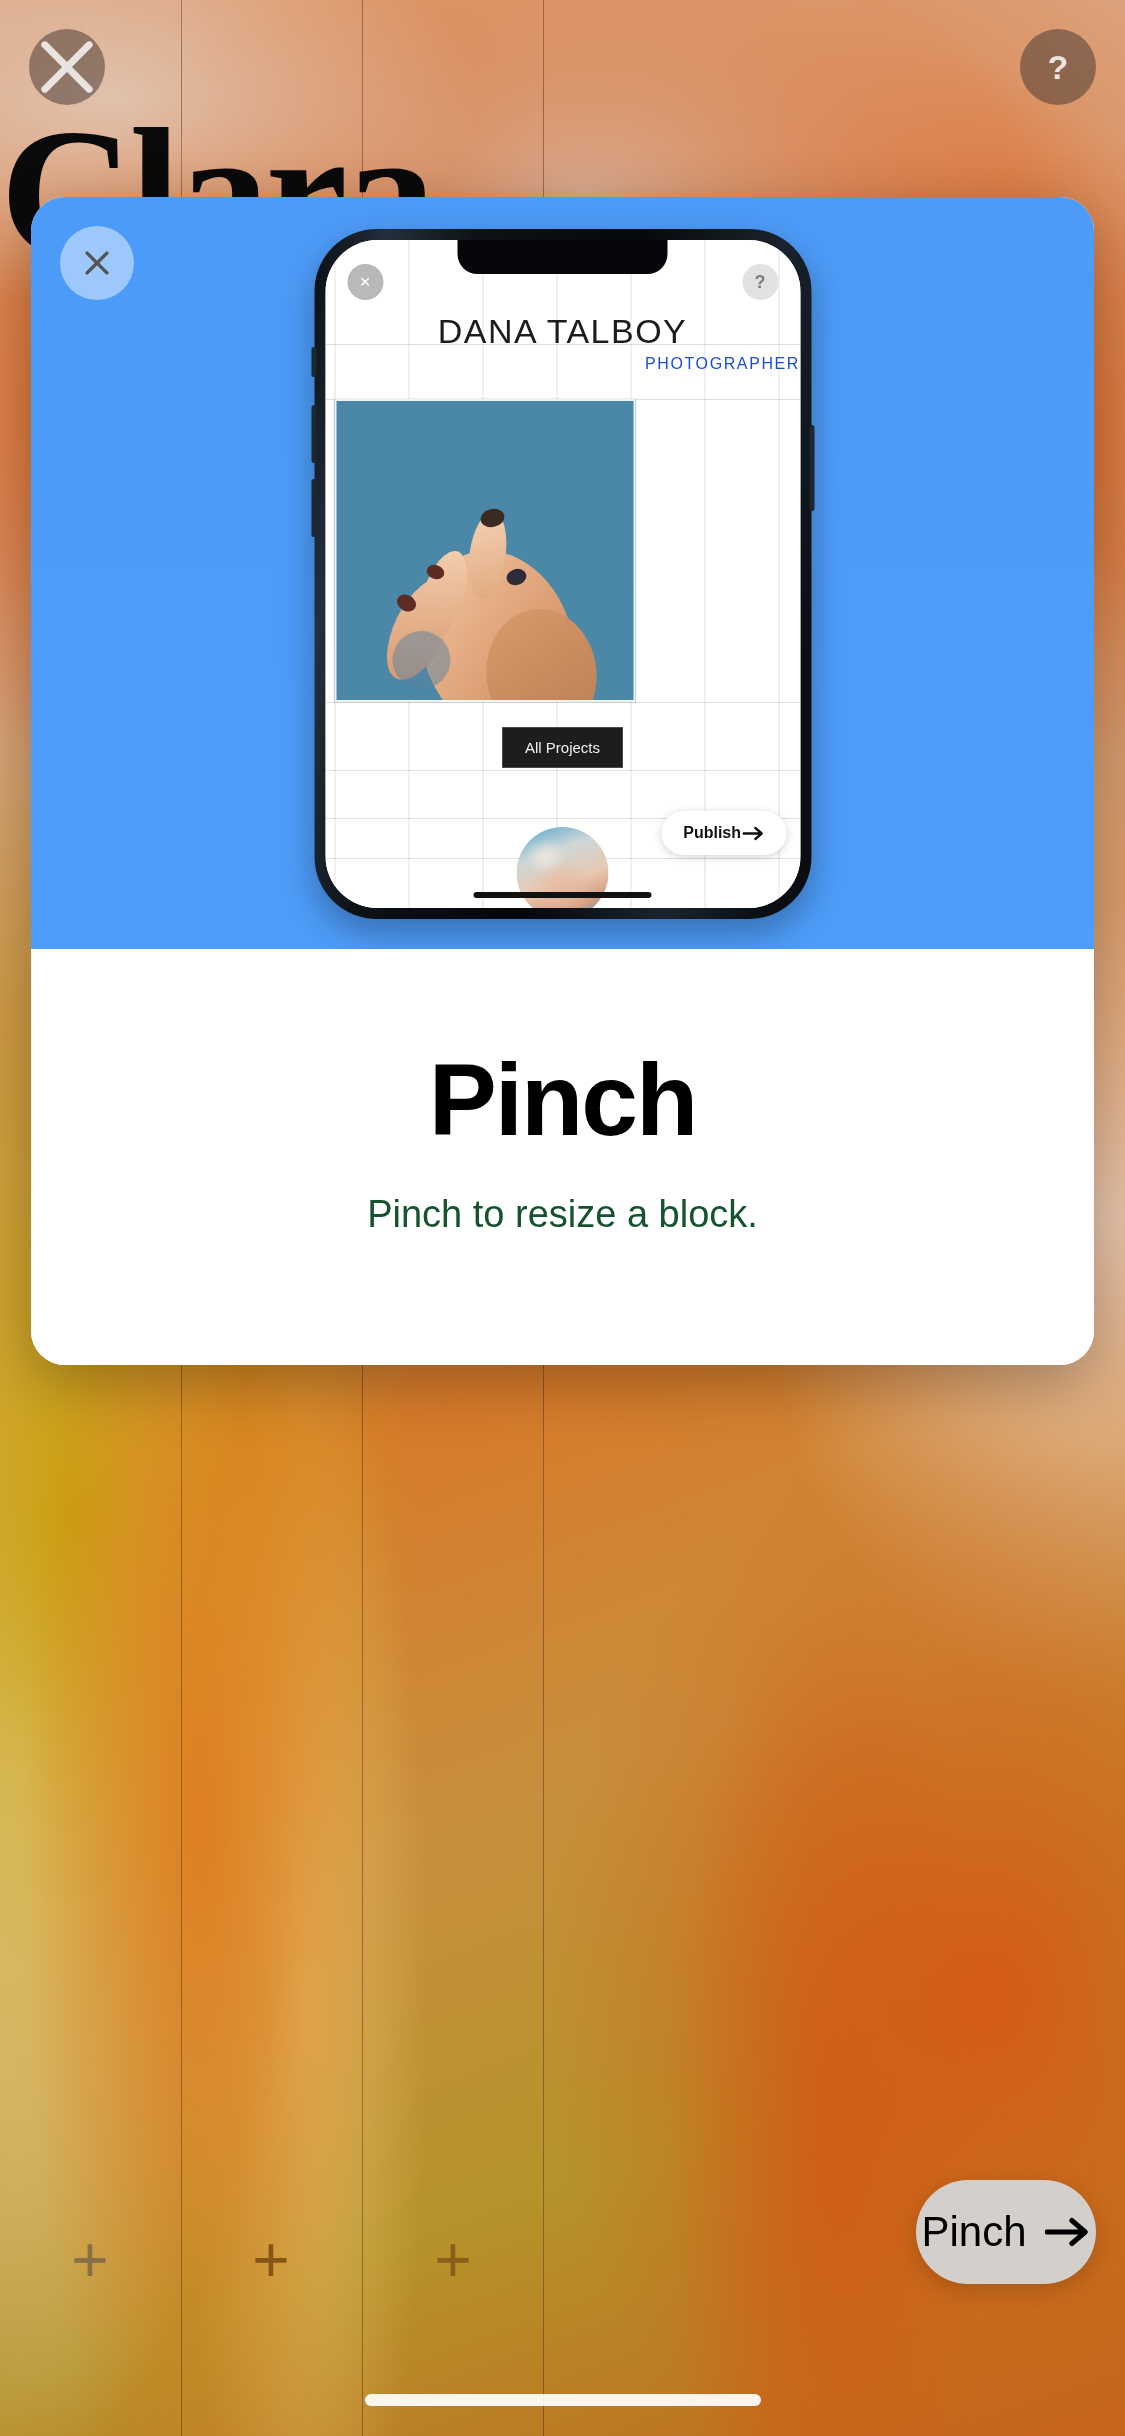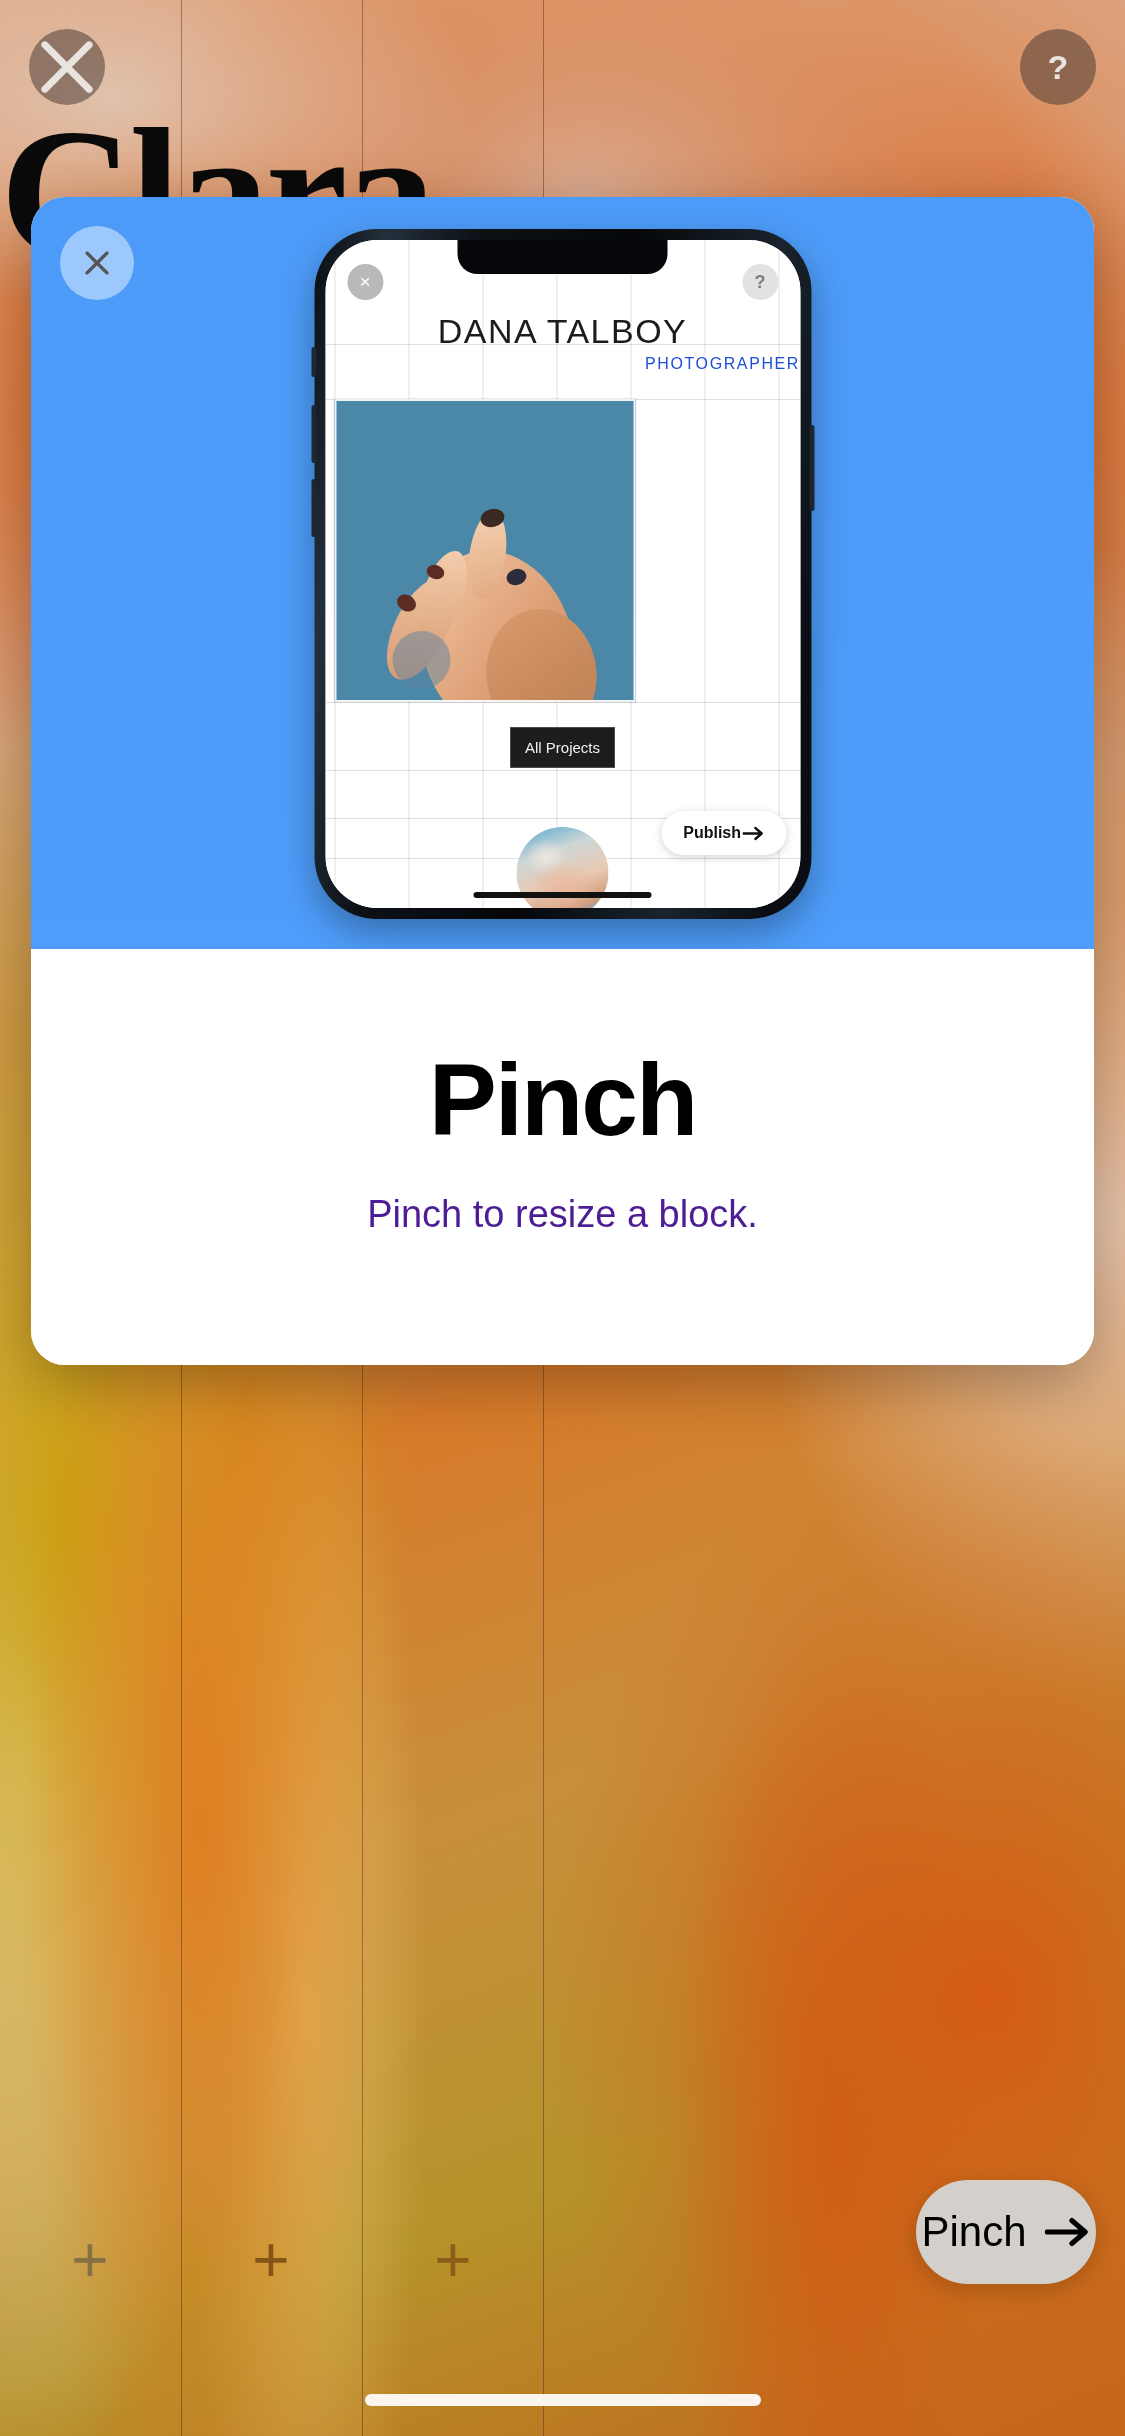--- a/index.html
+++ b/index.html
@@ -170,21 +170,21 @@
     background:linear-gradient(145deg,#f3c9a9 0%,#e2a87f 45%,#c98155 100%);
     border-radius:50%;
   }
   #ph-photo-border{
     position:absolute; left:9px; top:159px; width:301px;height:303px;
     border:2px solid rgba(255,255,255,0.9);
     box-shadow:0 0 0 1px rgba(0,0,0,0.08);
   }
   #ph-allproj{
     position:absolute; left:50%; transform:translateX(-50%);
-    top:487px; width:105px;height:41px;
+    top:487px; width:121px;height:41px;
     background:#1d1d1d; color:#f0f0f0;
     display:flex;align-items:center;justify-content:center;
     font-size:15px;
     border:1px solid rgba(120,120,120,0.5);
   }
   #ph-avatar{
     position:absolute; left:50%; transform:translateX(-50%);
     top:587px; width:92px;height:92px;border-radius:50%;
     overflow:hidden;
     background:
@@ -211,21 +211,21 @@
     position:relative; height:536px; background:#fff;
     display:flex; flex-direction:column; align-items:center;
   }
   #modal-title{
     margin-top:100px;
     font-size:102px; font-weight:700; color:#000;
     letter-spacing:-2px; line-height:1;
   }
   #modal-desc{
     margin-top:42px;
-    font-size:38px; color:#4c1d95; font-weight:400;text-align:right;
+    font-size:38px; color:#14532d; font-weight:400;text-align:right;
   }
   #dots{
     position:absolute; bottom:41px; left:0;right:0;
     display:flex; justify-content:center; gap:23px;
   }
   .dot{ width:17px;height:17px;border-radius:50%; background:#cfcfcf; }
   .dot.active{ background:#141414; }
 
   
   #next-btn{

